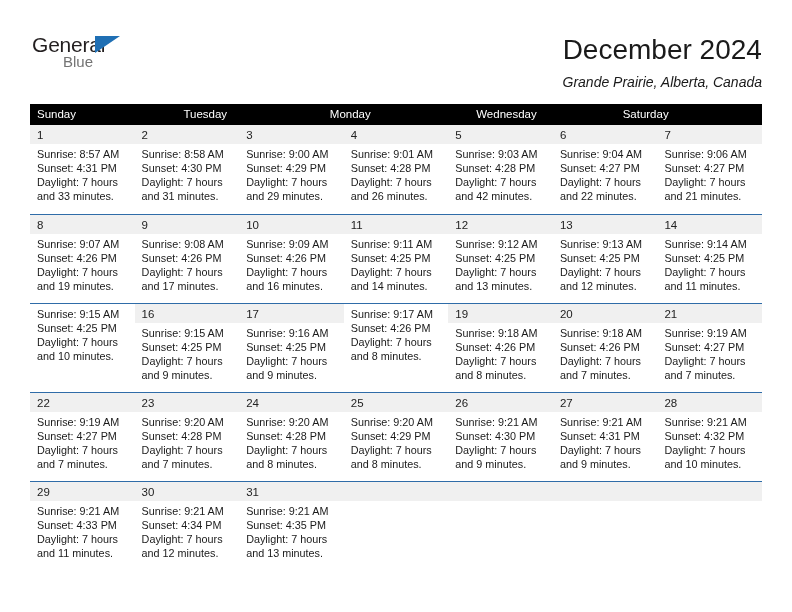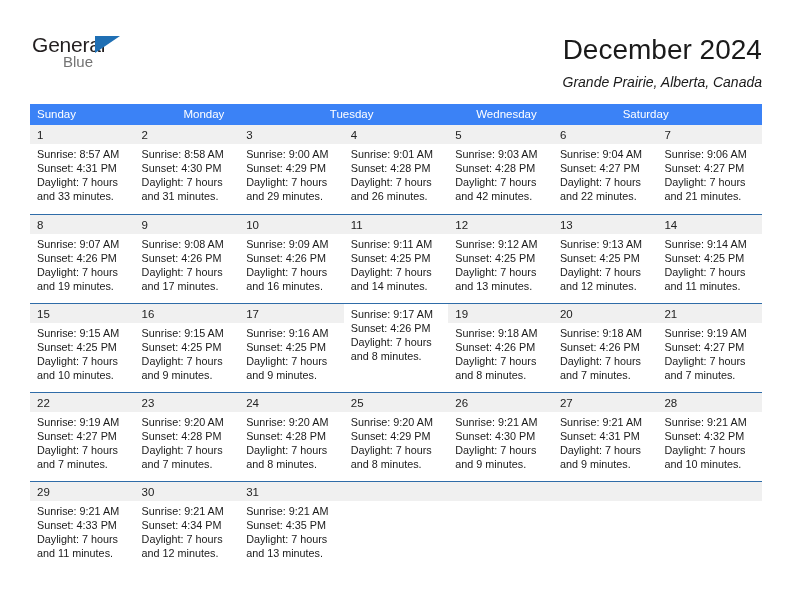--- a/index.html
+++ b/index.html
@@ -87,21 +87,21 @@
 
   
   .calendar {
     position: absolute;
     left: 30px;
     top: 104px;
     width: 732px;
   }
   .weekday-row {
     display: flex;
-    background: #3b82f6;
+    background: #000000;
     height: 21px;
   }
   .weekday-cell {
     flex: 1 1 0;
     color: #ffffff;
     font-size: 11.5px;
     line-height: 21px;
     padding-left: 7px;
     box-sizing: border-box;
     white-space: nowrap;
@@ -163,22 +163,22 @@
     <div class="title-block">
       <div class="cal-title">December 2024</div>
       <div class="cal-subtitle">Grande Prairie, Alberta, Canada</div>
     </div>
 
   </div>
 
   <div class="calendar">
     <div class="weekday-row" id="weekday-row">
         <div class="weekday-cell">Sunday</div>
+        <div class="weekday-cell">Tuesday</div>
         <div class="weekday-cell">Monday</div>
-        <div class="weekday-cell">Tuesday</div>
         <div class="weekday-cell">Wednesday</div>
         <div class="weekday-cell">Saturday</div>
       </div>
     <div id="weeks-container">
         <div class="week-row first">
           <div class="day-cell">
             <div class="day-number-band"><span class="day-number">1</span></div>
             <div class="day-body">
               <div class="day-line">Sunrise: 8:57 AM</div>
               <div class="day-line">Sunset: 4:31 PM</div>
@@ -301,21 +301,20 @@
             <div class="day-body">
               <div class="day-line">Sunrise: 9:14 AM</div>
               <div class="day-line">Sunset: 4:25 PM</div>
               <div class="day-line">Daylight: 7 hours</div>
               <div class="day-line">and 11 minutes.</div>
             </div>
           </div>
         </div>
         <div class="week-row">
           <div class="day-cell">
-            <div class="day-number-band"><span class="day-number">15</span></div>
             <div class="day-body">
               <div class="day-line">Sunrise: 9:15 AM</div>
               <div class="day-line">Sunset: 4:25 PM</div>
               <div class="day-line">Daylight: 7 hours</div>
               <div class="day-line">and 10 minutes.</div>
             </div>
           </div>
           <div class="day-cell">
             <div class="day-number-band"><span class="day-number">16</span></div>
             <div class="day-body">

